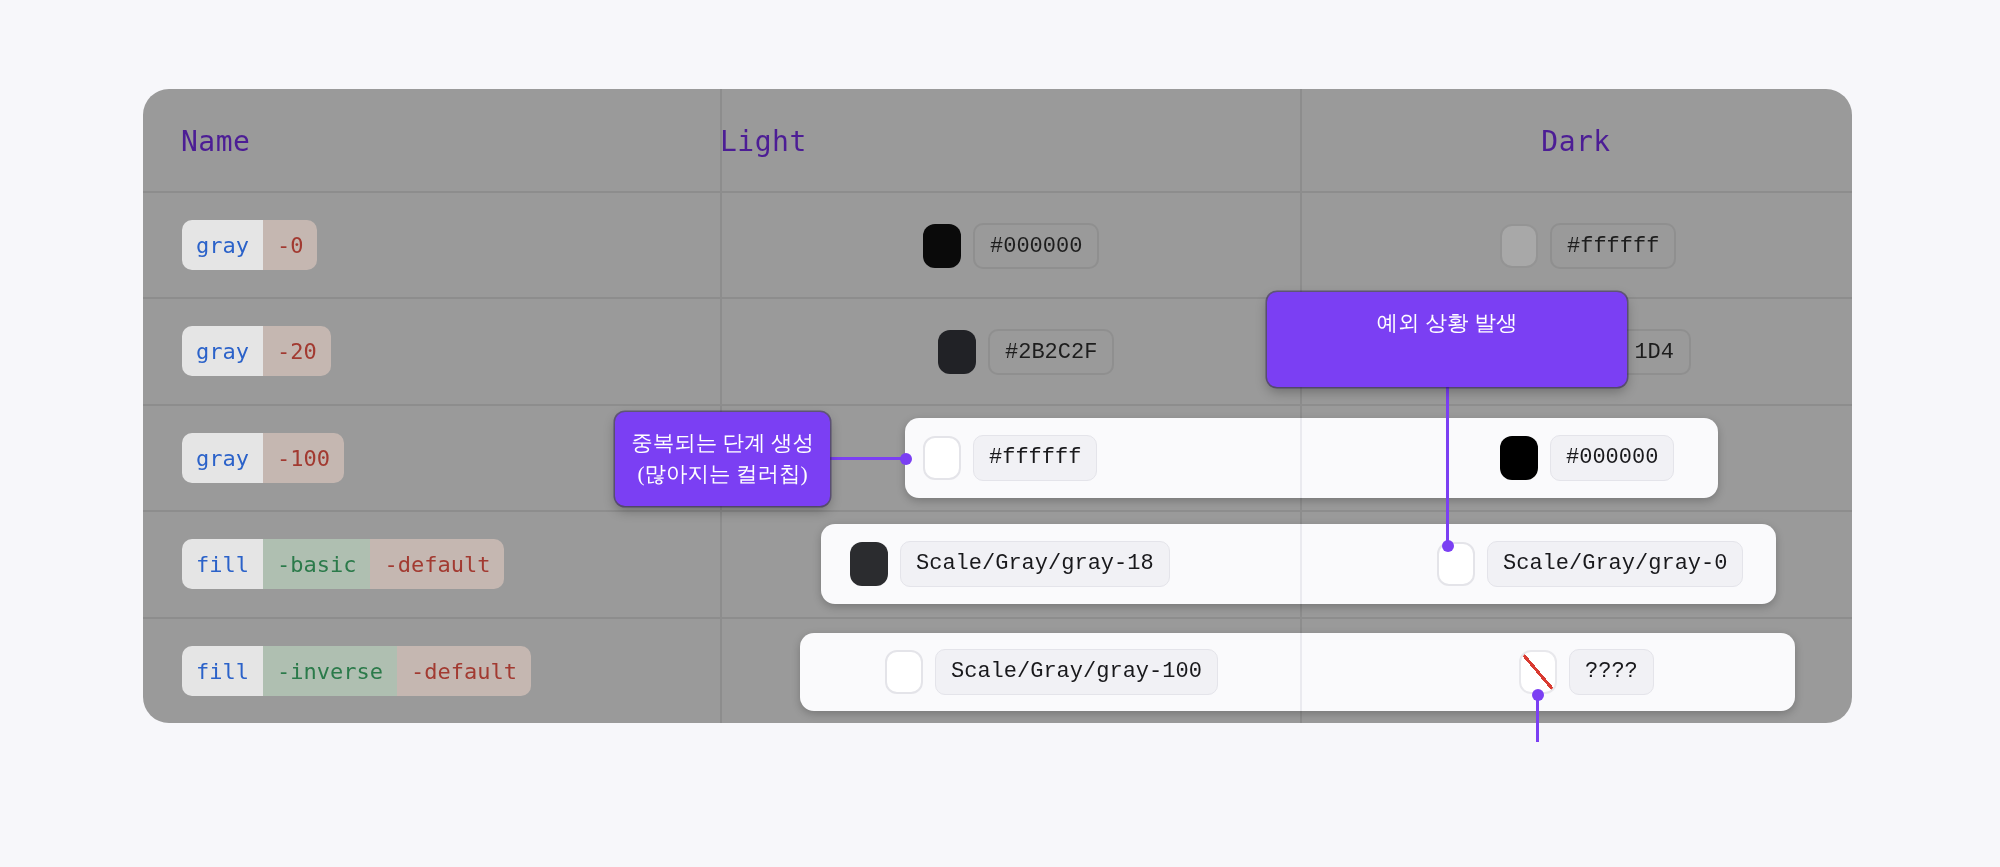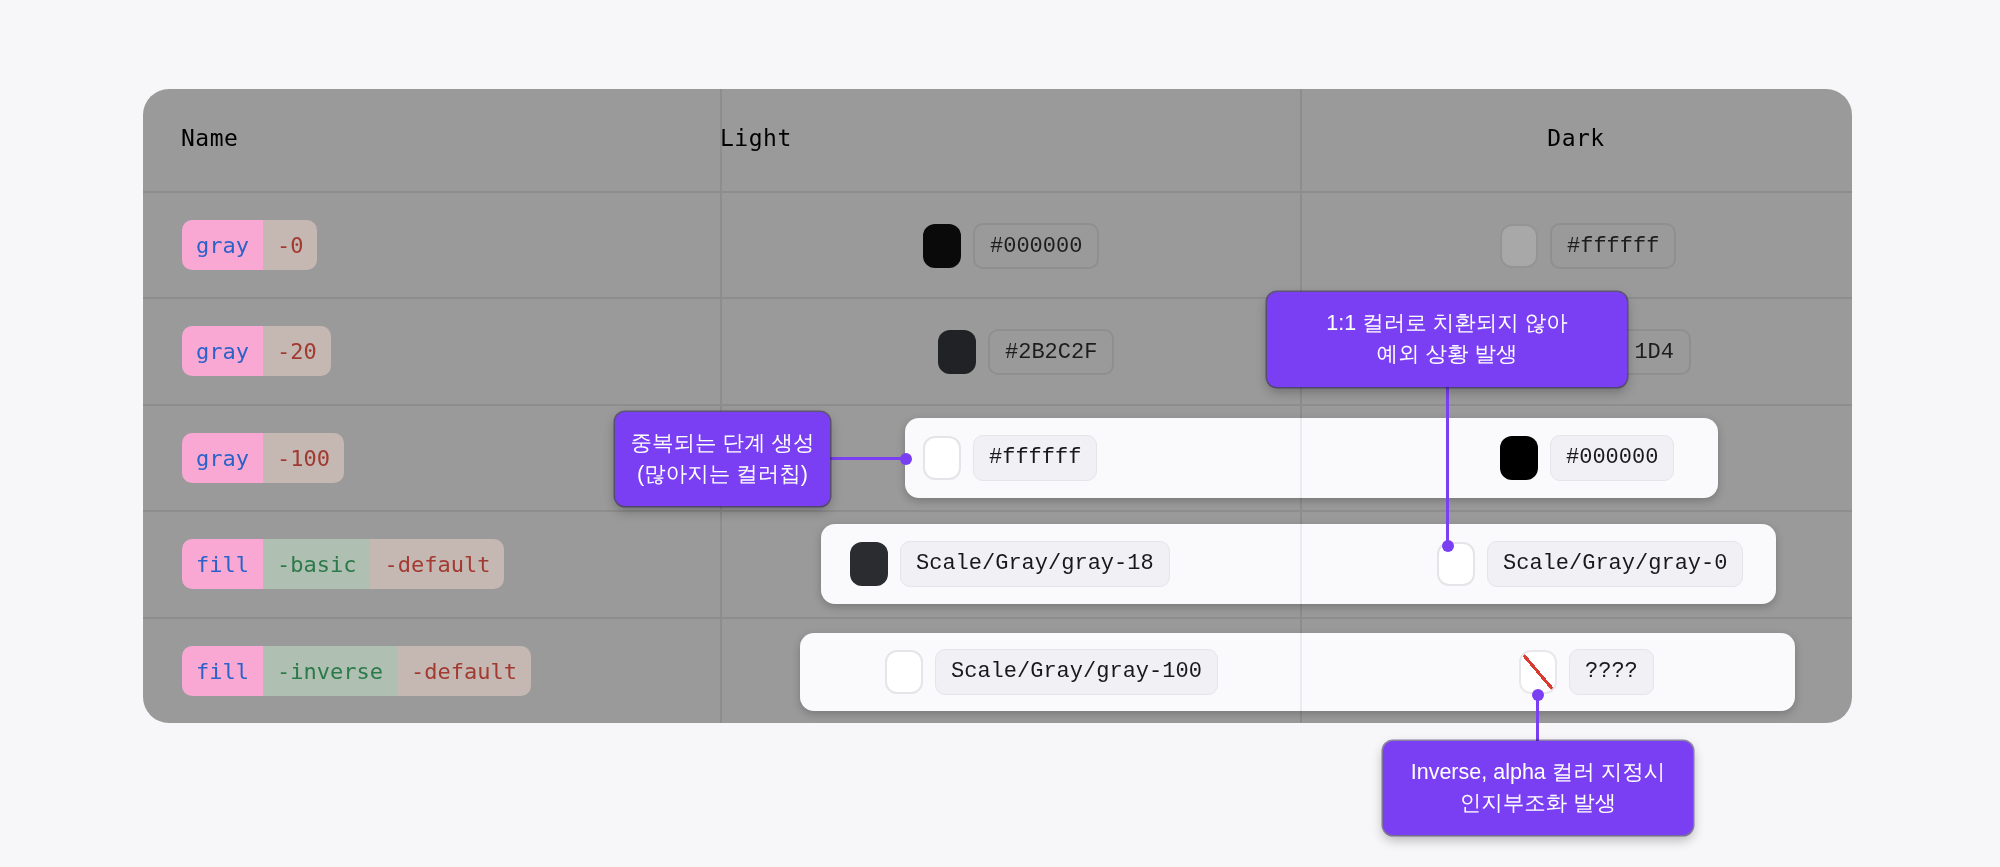--- a/index.html
+++ b/index.html
@@ -6,31 +6,31 @@
   .stage{position:relative;width:2000px;height:867px;background:#F7F7FA;overflow:hidden;
          font-family:"Liberation Sans",sans-serif;}
   
   .table-shell{position:absolute;left:143px;top:89px;width:1709px;height:634px;
                background:#9A9A9A;border-radius:26px;overflow:hidden;}
   .vline{position:absolute;top:0;bottom:0;width:2px;background:#8D8D8D;}
   .v1{left:577px;} .v2{left:1157px;}
   .hline{position:absolute;left:0;right:0;height:2px;background:#8D8D8D;}
   .h0{top:102px;} .h1{top:208px;} .h2{top:315px;} .h3{top:421px;} .h4{top:528px;}
   .hdr{position:absolute;top:36px;font-family:"DejaVu Sans Mono",monospace;
-       font-size:23px;color:#000000;letter-spacing:.5px;}
+       font-size:28px;color:#4c1d95;letter-spacing:.5px;}
   .hdr-name{left:38px;}
   .hdr-light{left:577px;width:580px;}
   .hdr-dark{left:1157px;width:552px;text-align:center;}
   
   .chip{position:absolute;left:39px;display:inline-flex;height:50px;border-radius:10px;
         overflow:hidden;font-family:"DejaVu Sans Mono",monospace;font-size:22px;}
   .chip-r1{top:131px;} .chip-r2{top:237px;} .chip-r3{top:344px;}
   .chip-r4{top:450px;} .chip-r5{top:557px;}
   .seg{display:flex;align-items:center;padding:0 14px;}
-  .seg-base{background:#f9a8d4;color:#2B62C9;}
+  .seg-base{background:#e5e5e5;color:#2B62C9;}
   .seg-green{background:#AFBFB1;color:#2B7A4A;}
   .seg-red{background:#C5B7B1;color:#A23A31;}
   
   .grp{position:absolute;display:flex;align-items:center;gap:12px;height:46px;}
   .swatch{width:38px;height:44px;border-radius:12px;box-sizing:border-box;flex:0 0 auto;}
   .pill{height:46px;line-height:44px;border-radius:10px;padding:0 15px;box-sizing:border-box;
         font-family:Liberation Mono, monospace;font-size:22px;white-space:nowrap;}
   
   .grp-dim .pill{border:2px solid #8F8F8F;color:#1D1D1D;background:transparent;}
   .sw-dim-black{background:#0A0A0A;}
@@ -63,21 +63,21 @@
   .dot{position:absolute;width:12px;height:12px;border-radius:50%;background:#7B3FF3;z-index:26;}
   .dot-1{left:1442px;top:540px;}
   .dot-2{left:900px;top:453px;}
   .dot-3{left:1532px;top:689px;}
   
   .tip{position:absolute;background:#7B3FF3;color:#FFFFFF;border-radius:10px;z-index:30;
        text-align:center;font-size:21.5px;line-height:31px;box-sizing:border-box;padding-top:16px;
        box-shadow:0 0 0 1.5px rgba(42,22,88,.5),0 5px 12px rgba(0,0,0,.28);}
   .tip span{display:block;}
   .tip-1{left:1267px;top:292px;width:360px;height:95px;}
-  .tip-2{left:615px;top:412px;width:215px;height:94px;}
+  .tip-2{left:615px;top:412px;width:215px;height:94px;font-family:Liberation Serif, serif;}
   .tip-3{left:1383px;top:741px;width:310px;height:94px;}
 </style>
 </head>
 <body>
 
 <div class="stage">
 
   <div class="table-shell">
     <div class="vline v1"></div>
     <div class="vline v2"></div>
@@ -170,25 +170,20 @@
   </div>
 
   <div class="conn conn-1"></div>
   <div class="dot dot-1"></div>
   <div class="conn conn-2"></div>
   <div class="dot dot-2"></div>
   <div class="conn conn-3"></div>
   <div class="dot dot-3"></div>
 
   <div class="tip tip-1">
-    <span>1:1 컬러로 치환되지 않아</span>
     <span>예외 상황 발생</span>
   </div>
   <div class="tip tip-2">
     <span>중복되는 단계 생성</span>
     <span>(많아지는 컬러칩)</span>
   </div>
-  <div class="tip tip-3">
-    <span>Inverse, alpha 컬러 지정시</span>
-    <span>인지부조화 발생</span>
-  </div>
 
 </div>
 
 </body></html>

